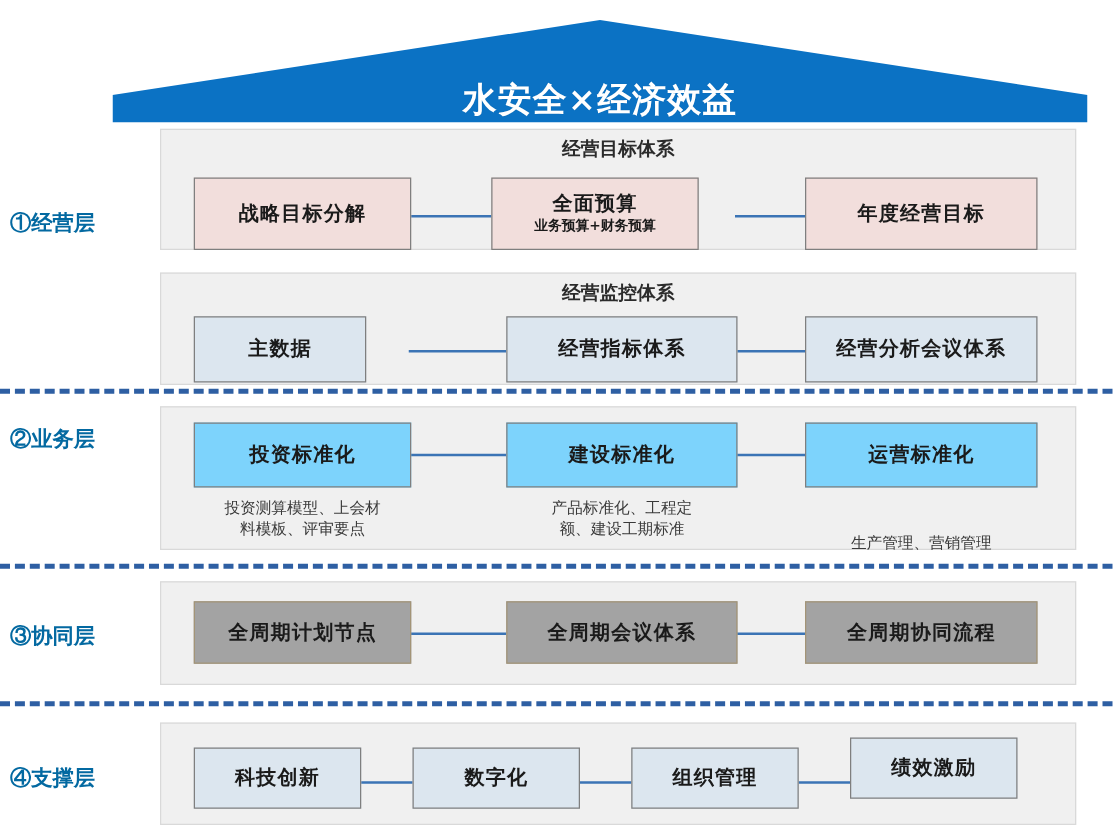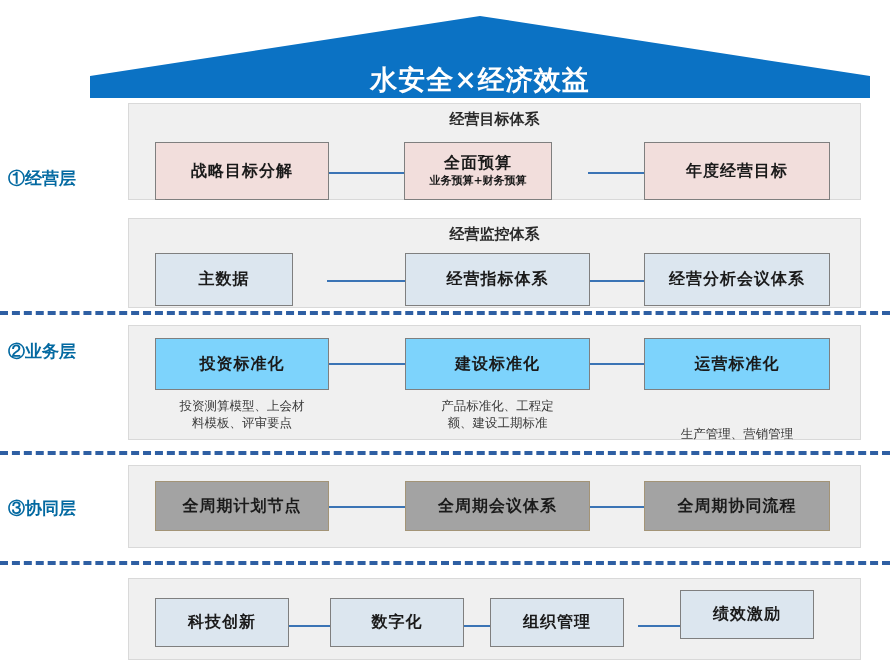--- a/index.html
+++ b/index.html
@@ -149,35 +149,36 @@
   <div class="roof-wrap">
     <svg class="roof-svg" width="780" height="82" viewBox="0 0 780 82">
       <polygon points="390,0 780,60 780,82 0,82 0,60" fill="#0b72c4"></polygon>
     </svg>
     <div class="roof-title">水安全×经济效益</div>
   </div>
 
   <div class="layer-label" style="top:167px;">①经营层</div>
   <div class="layer-label" style="top:340px;">②业务层</div>
   <div class="layer-label" style="top:497px;">③协同层</div>
+  <div class="layer-label" style="top:611px;">④支撑层</div>
 
   <div class="divider" style="top:311px;"></div>
   <div class="divider" style="top:451px;"></div>
   <div class="divider" style="top:561px;"></div>
 
   <div class="panel" style="left:128px; top:103px; width:733px; height:97px;">
     <div class="panel-title" style="top:6px;">经营目标体系</div>
   </div>
   <div class="conn" style="left:327px; top:172px; width:78px;"></div>
   <div class="conn" style="left:588px; top:172px; width:56px;"></div>
 
   <div class="node pink" style="left:155px; top:142px; width:174px; height:58px;">
     <div class="t1">战略目标分解</div>
   </div>
-  <div class="node pink" style="left:404px; top:142px; width:148px; height:58px;">
+  <div class="node pink" style="left:393px; top:142px; width:166px; height:58px;">
     <div class="t1">全面预算</div>
     <div class="t2">业务预算+财务预算</div>
   </div>
   <div class="node pink" style="left:644px; top:142px; width:186px; height:58px;">
     <div class="t1">年度经营目标</div>
   </div>
 
   <div class="panel" style="left:128px; top:218px; width:733px; height:90px;">
     <div class="panel-title" style="top:6px;">经营监控体系</div>
   </div>
@@ -232,20 +233,20 @@
   <div class="conn" style="left:288px; top:625px; width:47px;"></div>
   <div class="conn" style="left:463px; top:625px; width:47px;"></div>
   <div class="conn" style="left:638px; top:625px; width:47px;"></div>
 
   <div class="node blue" style="left:155px; top:598px; width:134px; height:49px;">
     <div class="t1">科技创新</div>
   </div>
   <div class="node blue" style="left:330px; top:598px; width:134px; height:49px;">
     <div class="t1">数字化</div>
   </div>
-  <div class="node blue" style="left:490px; top:598px; width:134px; height:49px;">
+  <div class="node blue" style="left:505px; top:598px; width:134px; height:49px;">
     <div class="t1">组织管理</div>
   </div>
   <div class="node blue" style="left:680px; top:590px; width:134px; height:49px;">
     <div class="t1">绩效激励</div>
   </div>
 
 </div>
 
 </body></html>

